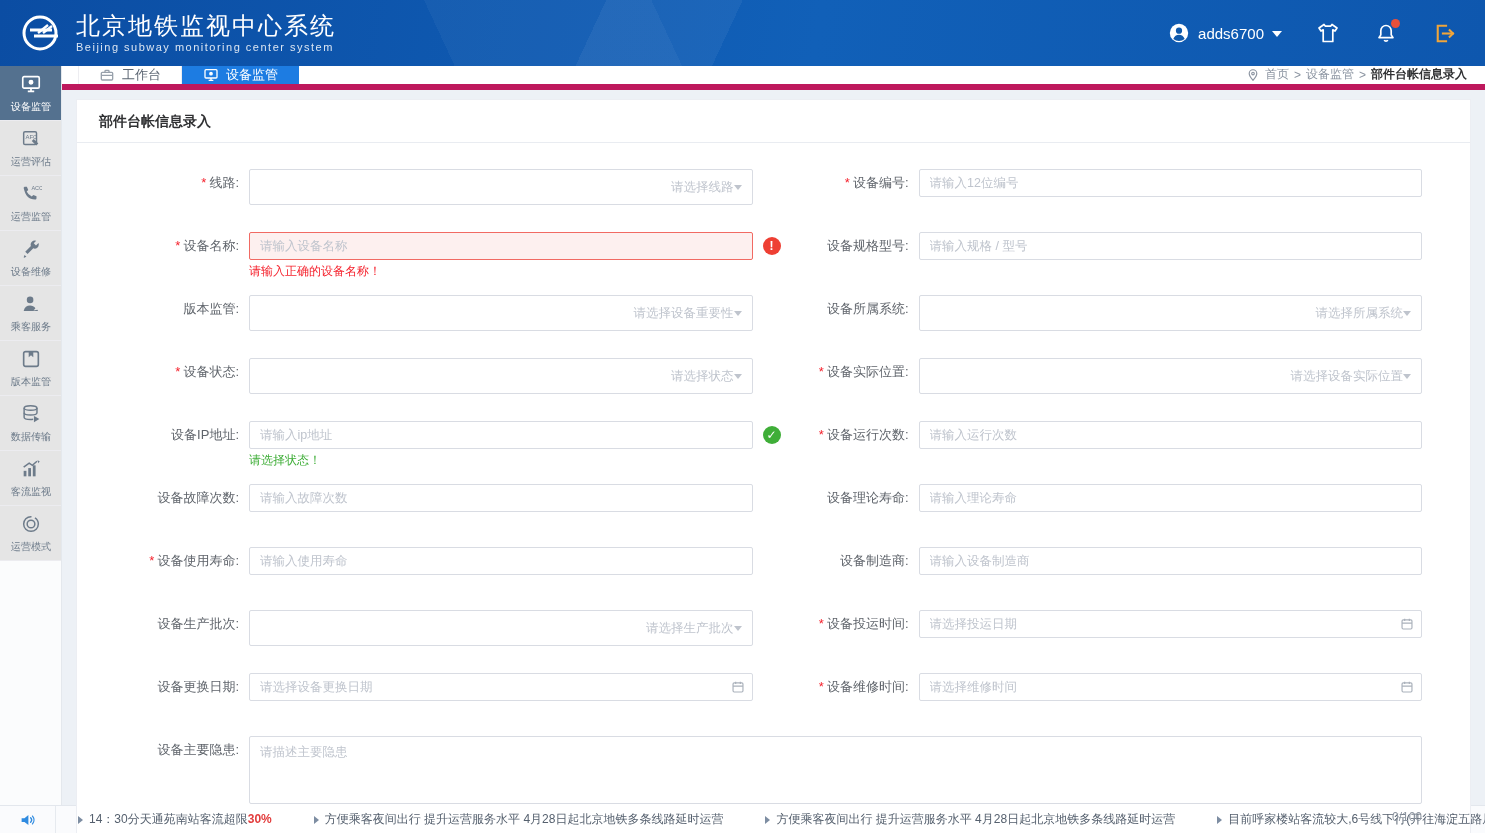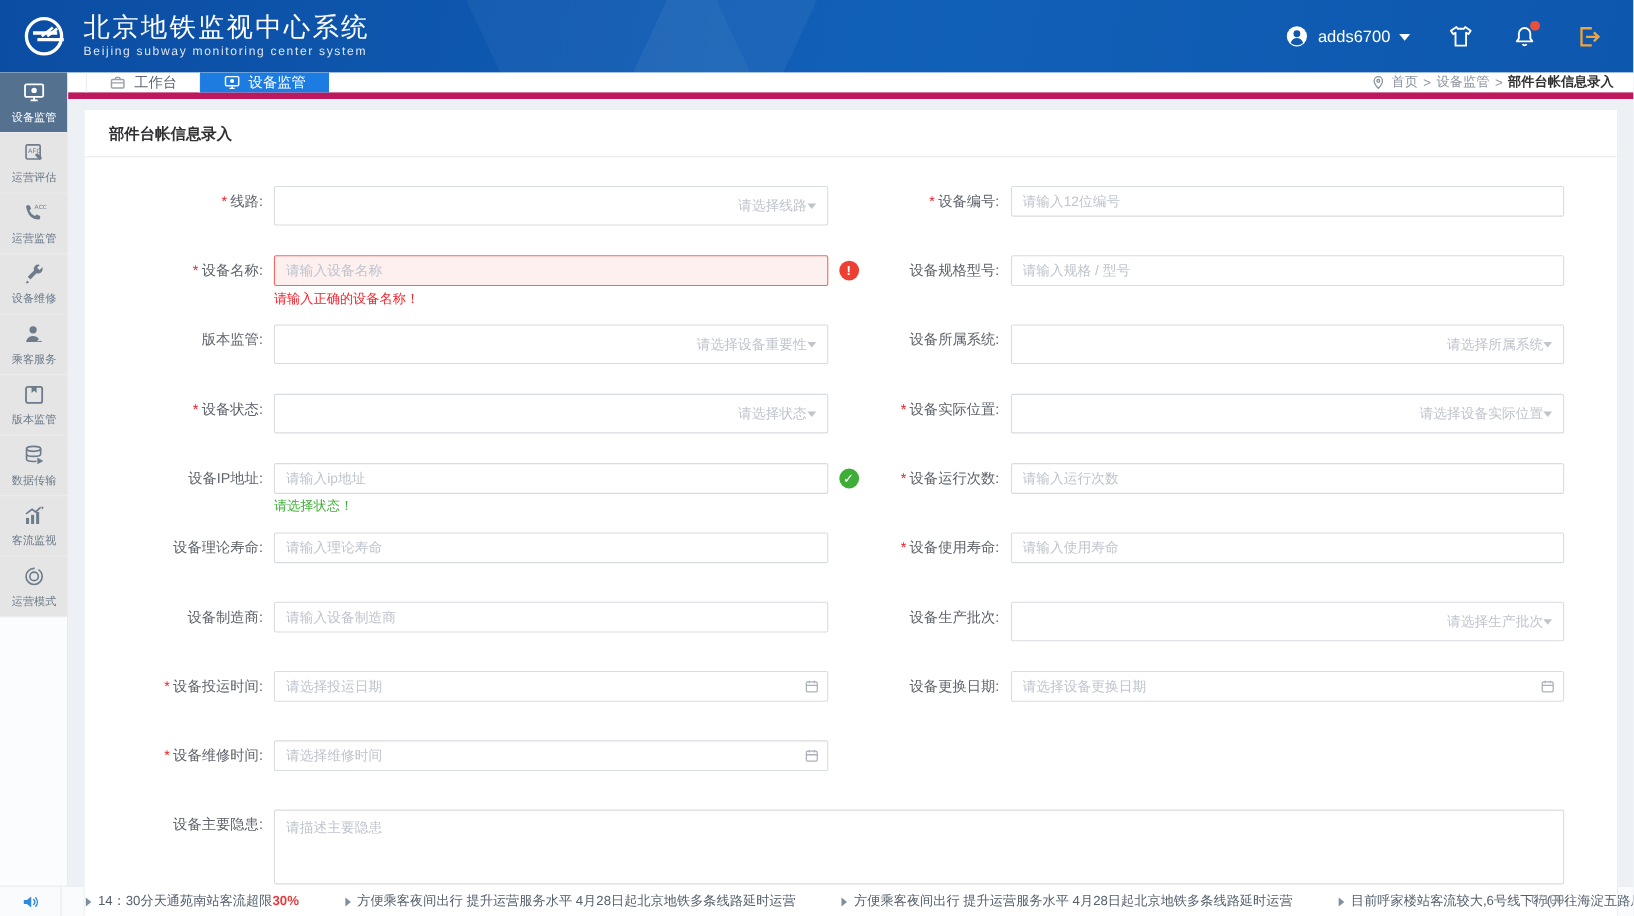--- a/index.html
+++ b/index.html
@@ -327,20 +327,24 @@
                 <span class="status-icon ok">✓</span>
                 <span class="msg ok">请选择状态！</span>
               </div>
             </div>
             <div class="field">
               <label class="flabel"><span class="req">*</span><span>设备运行次数:</span></label>
               <div class="ctrl-wrap"><input class="ctrl-input" placeholder="请输入运行次数" style=""></div>
             </div>
 
             <div class="field">
+              <label class="flabel"><span class="req"></span><span>设备故障次数:</span></label>
+              <div class="ctrl-wrap"><input class="ctrl-input" placeholder="请输入故障次数" style=""></div>
+            </div>
+            <div class="field">
               <label class="flabel"><span class="req"></span><span>设备理论寿命:</span></label>
               <div class="ctrl-wrap"><input class="ctrl-input" placeholder="请输入理论寿命" style=""></div>
             </div>
 
             <div class="field">
               <label class="flabel"><span class="req">*</span><span>设备使用寿命:</span></label>
               <div class="ctrl-wrap"><input class="ctrl-input" placeholder="请输入使用寿命" style=""></div>
             </div>
             <div class="field">
               <label class="flabel"><span class="req"></span><span>设备制造商:</span></label>

